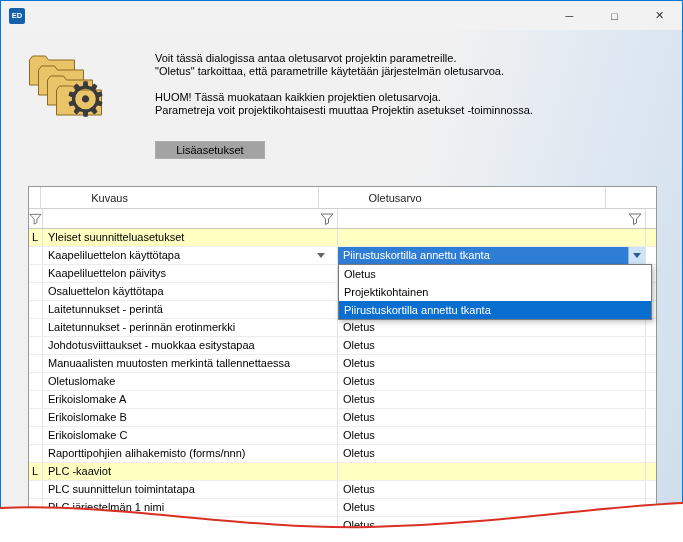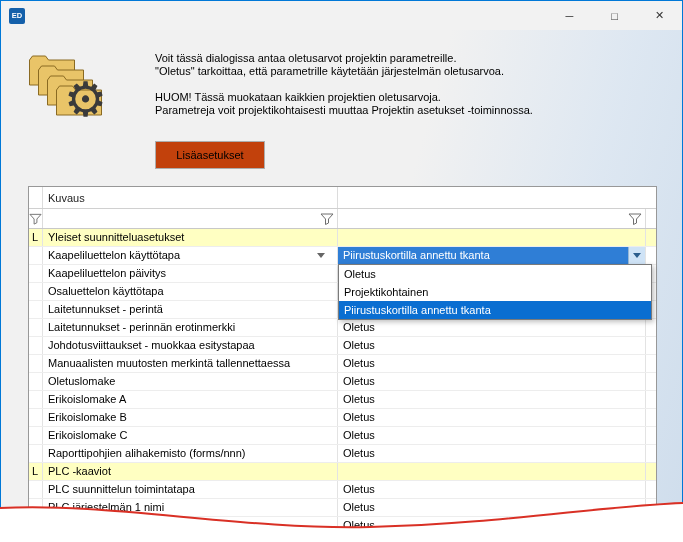--- a/index.html
+++ b/index.html
@@ -15,24 +15,24 @@
 
   .body-bg { position:absolute; left:1px; right:1px; top:30px; bottom:1px; background:
       linear-gradient(105deg, rgba(240,240,240,0) 55%, rgba(205,223,242,0.55) 78%, rgba(184,208,233,0.6) 100%), #f1f1f1; z-index:0; }
 
   .big-icon { position:absolute; left:28px; top:54px; width:100px; height:86px; z-index:1; }
   .gear { position:absolute; left:36px; top:22px; font-size:48px; line-height:1; color:#3a3a3a; }
 
   .intro { position:absolute; left:155px; top:52px; width:500px; font-size:11px; line-height:13px; color:#000; z-index:1; }
   .intro div { min-height:13px; white-space:nowrap; }
 
-  .adv-btn { position:absolute; left:155px; top:141px; width:110px; height:28px; background:#c2410c; border:1px solid #adadad; font-size:11px; font-family:"Liberation Sans", sans-serif; color:#000; z-index:1; }
+  .adv-btn { position:absolute; left:155px; top:141px; width:110px; height:18px; background:#a3a3a3; border:1px solid #adadad; font-size:11px; font-family:"Liberation Sans", sans-serif; color:#000; z-index:1; }
 
   .table { position:absolute; left:28px; top:186px; width:629px; height:348px; background:#fff; border:1px solid #989898; display:flex; flex-direction:column; z-index:1; }
-  .thead { display:flex; height:22px; border-bottom:1px solid #d0d0d0; font-size:11px; color:#222; background:#fff; flex:none; }
+  .thead { display:flex; height:22px; border-bottom:1px solid #d0d0d0; font-size:11px; color:#222; background:#fff; flex:none;gap:45px; }
   .hc { display:flex; align-items:center; padding-left:5px; border-right:1px solid #dcdcdc; overflow:hidden; }
   .tfilter { display:flex; height:20px; border-bottom:1px solid #c8c8c8; background:#fff; flex:none; }
   .fc { display:flex; align-items:center; justify-content:flex-end; padding-right:3px; border-right:1px solid #dcdcdc; }
   .fc.c0 { justify-content:center; padding-right:0; }
   .c0 { width:14px; }
   .c1 { width:295px; }
   .c2 { width:308px; }
   .c3 { flex:1; border-right:none !important; }
 
   .tbody { display:flex; flex-direction:column; }
@@ -90,20 +90,21 @@
     <div>HUOM! Tässä muokataan kaikkien projektien oletusarvoja.</div>
     <div>Parametreja voit projektikohtaisesti muuttaa Projektin asetukset -toiminnossa.</div>
   </div>
 
   <button class="adv-btn">Lisäasetukset</button>
 
   <div class="table">
     <div class="thead">
       <div class="c0 hc"></div>
       <div class="c1 hc">Kuvaus</div>
+      <div class="c2 hc">Oletusarvo</div>
       <div class="c3 hc"></div>
     </div>
     <div class="tfilter">
       <div class="c0 fc">
         <svg width="14" height="12" viewBox="0 0 14 12">
             <path d="M1,1 h12 l-4.5,5 v4 l-3,1.5 v-5.5 z" fill="#fdfdfd" stroke="#6e6e6e"></path>
           </svg>
       </div>
       <div class="c1 fc">
         <svg width="14" height="12" viewBox="0 0 14 12">

